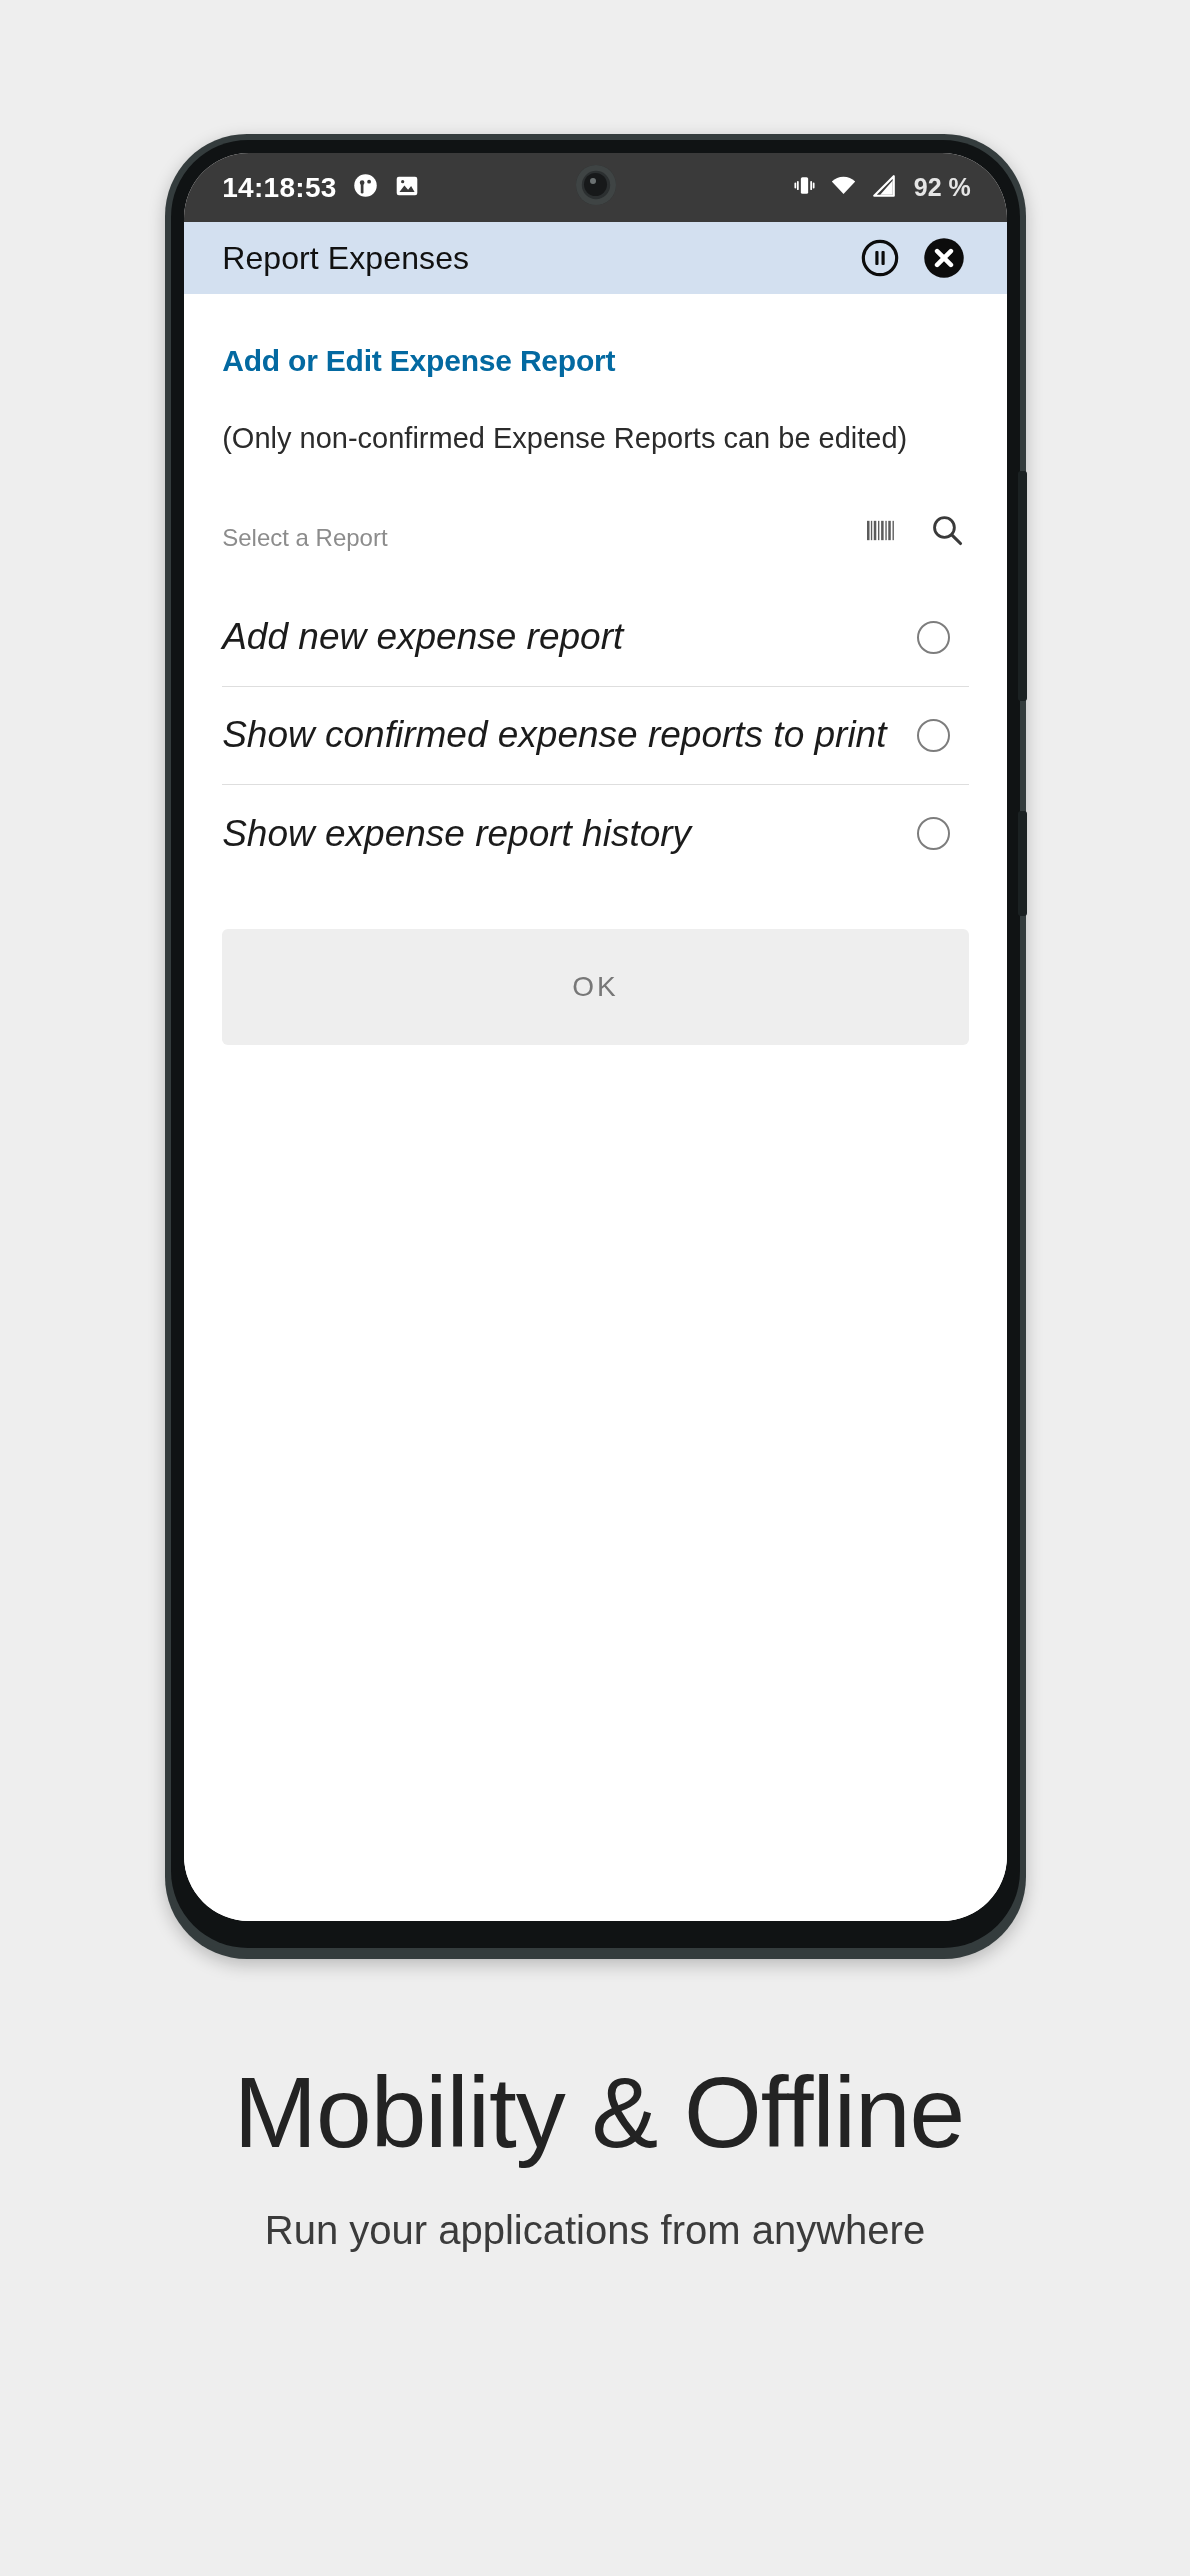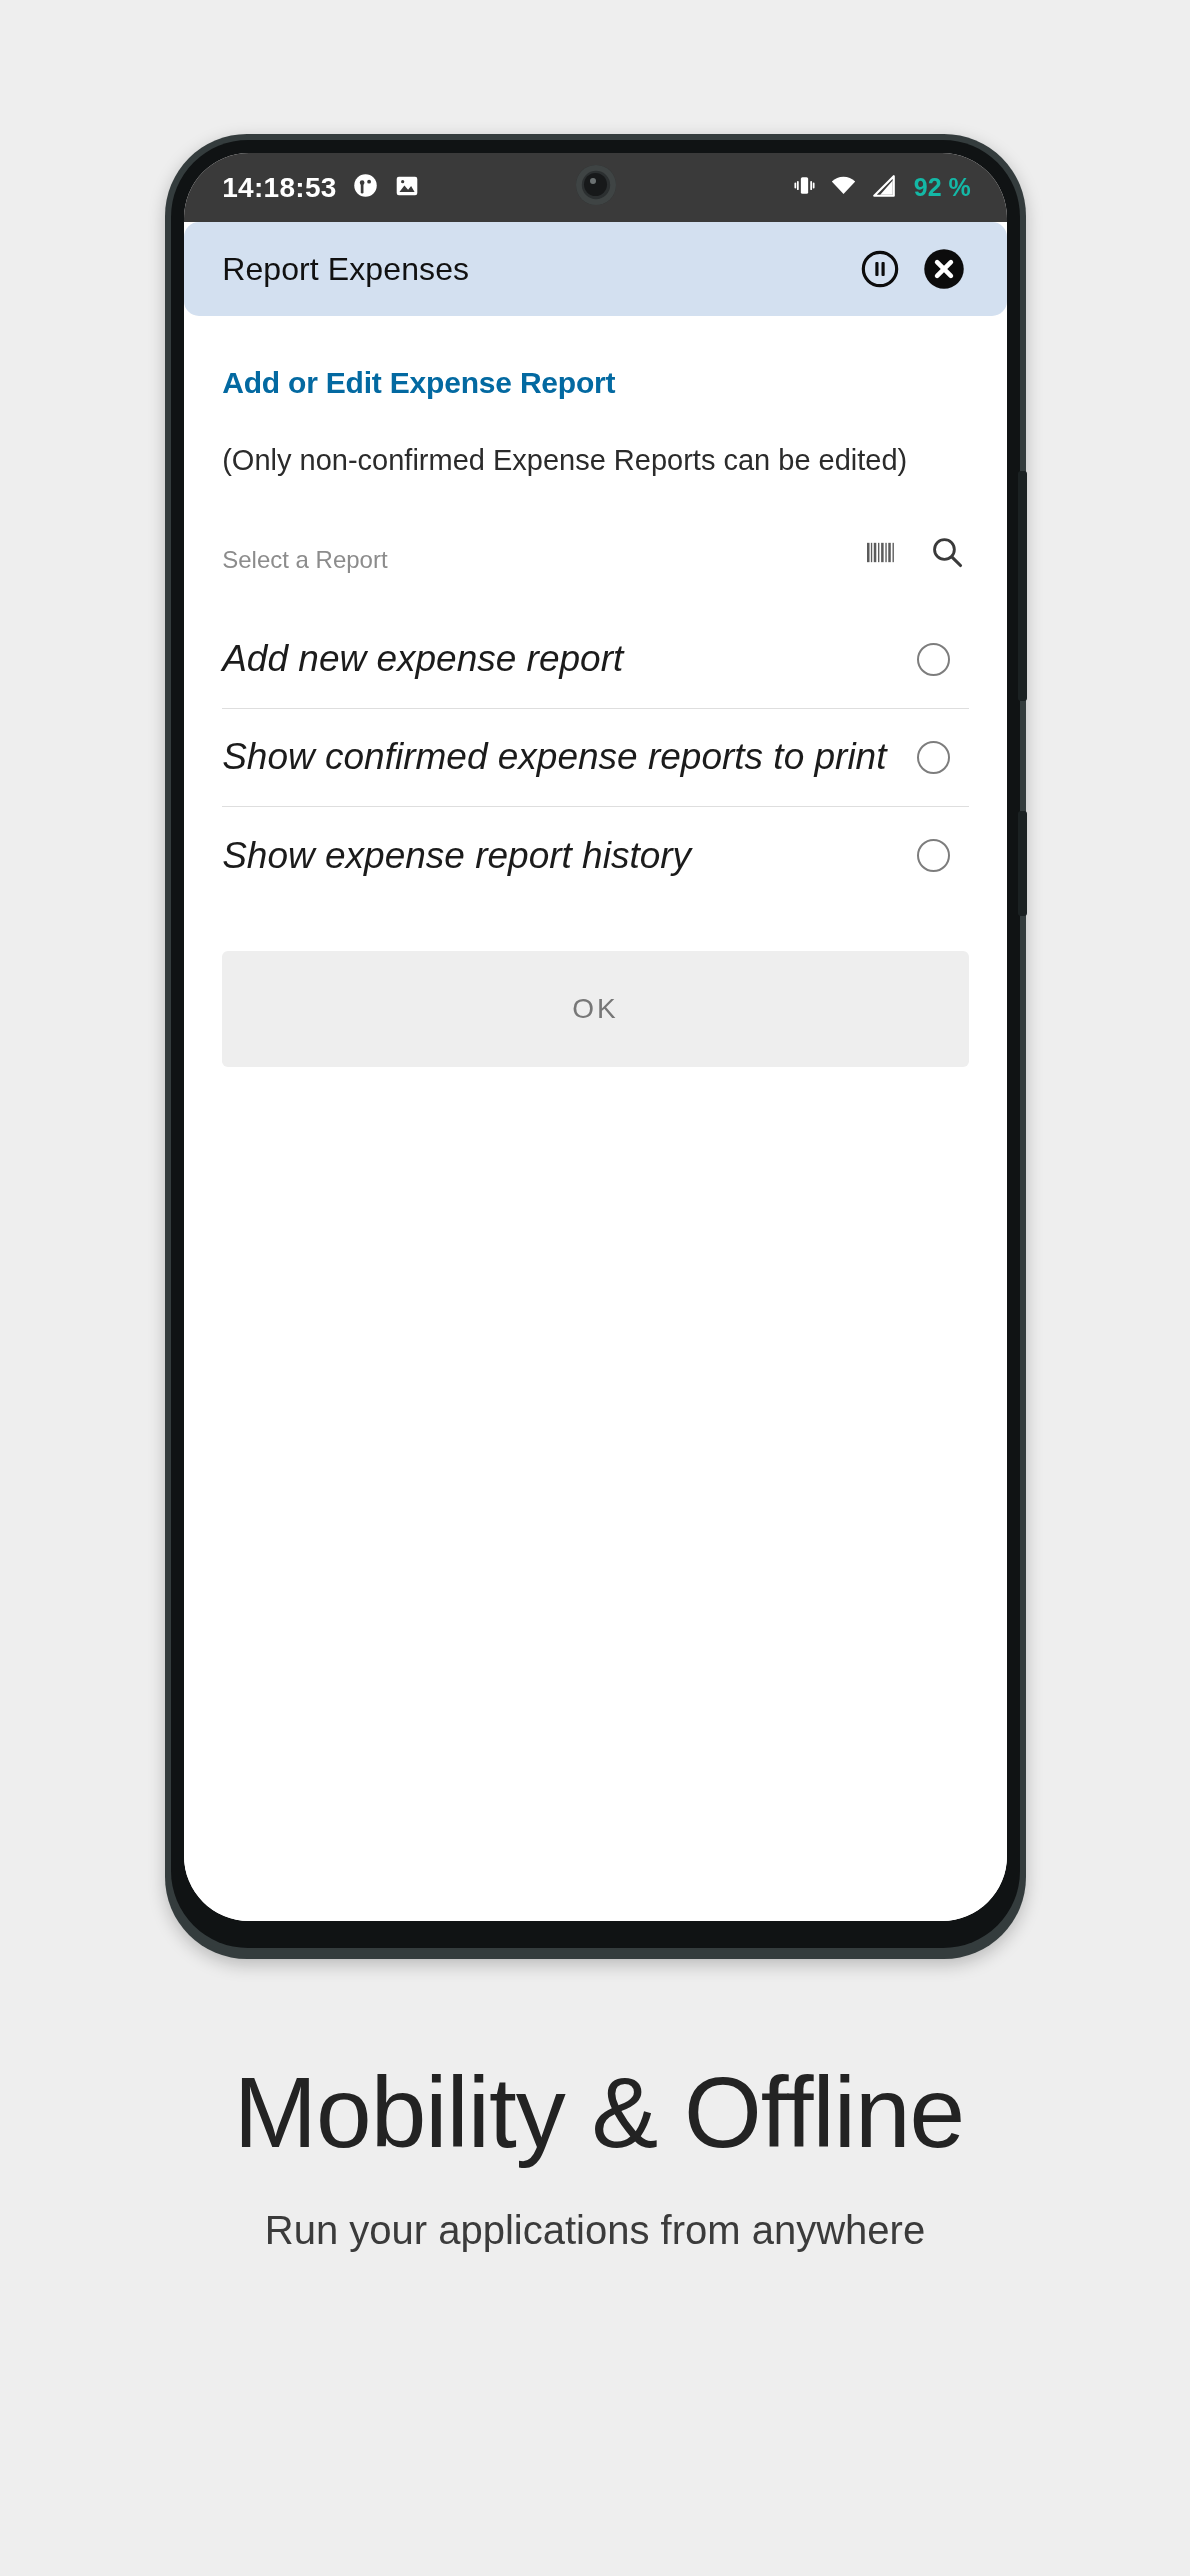--- a/index.html
+++ b/index.html
@@ -87,21 +87,21 @@
     color: #ffffff;
   }
   #status-right {
     display: flex;
     align-items: center;
     gap: 13.4px;
   }
   #battery-text {
     font-size: 25px;
     font-weight: bold;
-    color: #14b8a6;
+    color: #e5e5e5;
     margin-left: 3.8px;
   }
   .status-icon { display: block; }
 
   
   #camera-punch-hole {
     position: absolute;
     left: 50%;
     top: 11.5px;
     transform: translateX(-50%);
@@ -126,26 +126,25 @@
     top: 4.8px;
     width: 5.8px;
     height: 5.8px;
     border-radius: 50%;
     background: #6b7172;
   }
 
   
   #app-bar {
     flex: 0 0 auto;
-    height: 94px;
+    height: 72px;
     background: #d3e0f0;
     display: flex;
     align-items: center;
     padding: 0 33px 0 38px;
-    border-radius: 15px;
   }
   #app-bar-title {
     font-size: 32px;
     color: #111111;
     flex: 1 1 auto;
     letter-spacing: 0.1px;
   }
   .app-bar-action {
     width: 59px;
     height: 59px;

